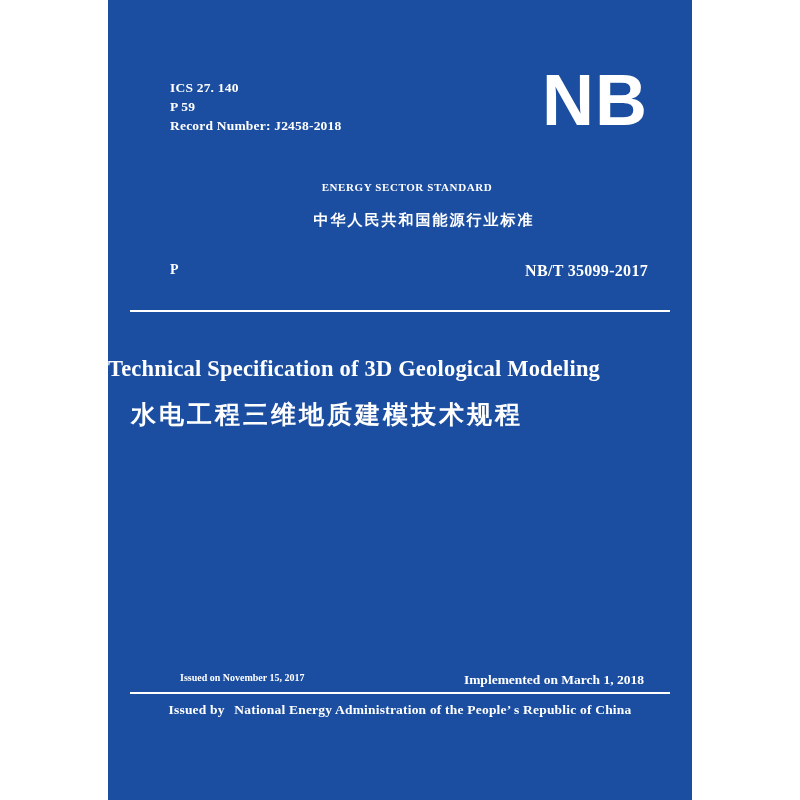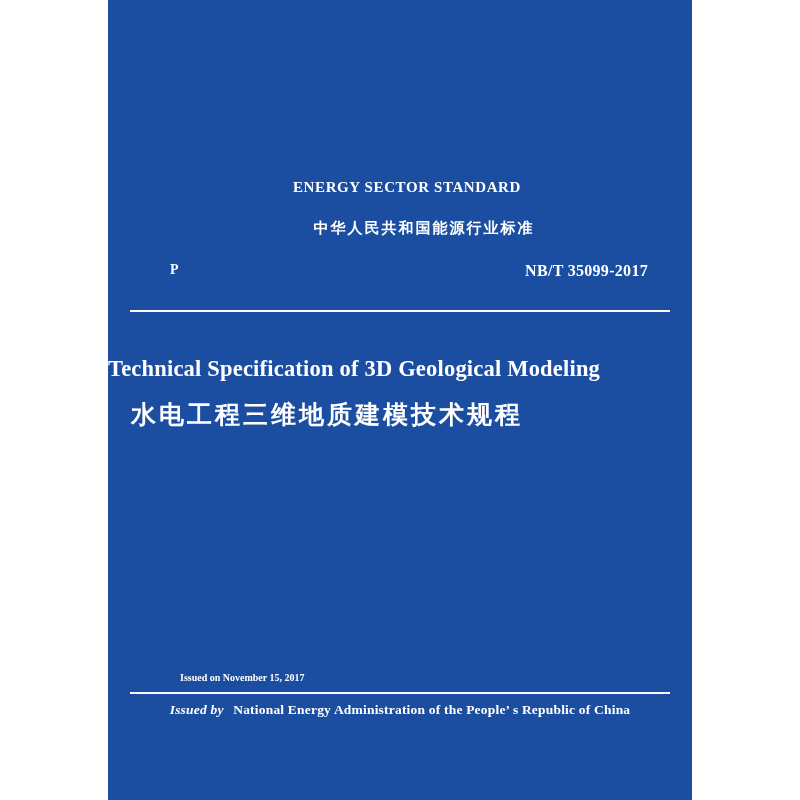--- a/index.html
+++ b/index.html
@@ -62,31 +62,31 @@
   
   .std-titles {
     position: absolute;
     left: 0;
     top: 176px;
     width: 100%;
     text-align: center;
   }
   .std-en1, .std-en2 {
     font-weight: bold;
-    font-size: 15px;
+    font-size: 11px;
     line-height: 23px;
     letter-spacing: 0.6px;
     padding-left: 14px;
   }
   .std-cn {
     font-weight: bold;
     font-size: 15px;
     line-height: 26px;
     letter-spacing: 2px;
-    margin-top: 16px;
+    margin-top: 8px;
     padding-left: 48px;
   }
   
   .code-row {
     position: absolute;
     left: 0;
     top: 262px;
     width: 100%;
     height: 22px;
   }
@@ -164,49 +164,57 @@
     left: 0;
     top: 702px;
     width: 100%;
     text-align: center;
     font-weight: bold;
     font-size: 13.5px;
     letter-spacing: 0.2px;
   }
   .issuer .issuer-by {
     margin-right: 6px;
-    font-style: italic;
   }
 </style>
 </head>
 <body>
 
 <div class="page">
   <div class="cover">
 
+    <div class="header">
+      <div class="ics-block">
+        <div>ICS 27. 140</div>
+        <div>P 59</div>
+        <div>Record Number: J2458-2018</div>
+      </div>
+      <div class="nb-logo">NB</div>
+    </div>
 
     <div class="std-titles">
       <div class="std-en1">ENERGY SECTOR STANDARD</div>
       <div class="std-cn">中华人民共和国能源行业标准</div>
     </div>
 
     <div class="code-row">
       <div class="code-left">P</div>
       <div class="code-right">NB/T 35099-2017</div>
     </div>
 
     <div class="rule rule-top"></div>
 
     <div class="main-title">
       <div class="mt-en">Technical Specification of 3D Geological Modeling</div>
       <div class="mt-cn">水电工程三维地质建模技术规程</div>
     </div>
 
     <div class="dates">
       <div class="issued-on">Issued on November 15, 2017</div>
+      <div class="implemented-on">Implemented on March 1, 2018</div>
     </div>
 
     <div class="rule rule-bottom"></div>
 
     <div class="issuer">
       <span class="issuer-by">Issued by</span>
       <span>National Energy Administration of the People’ s Republic of China</span>
     </div>
 
   </div>

